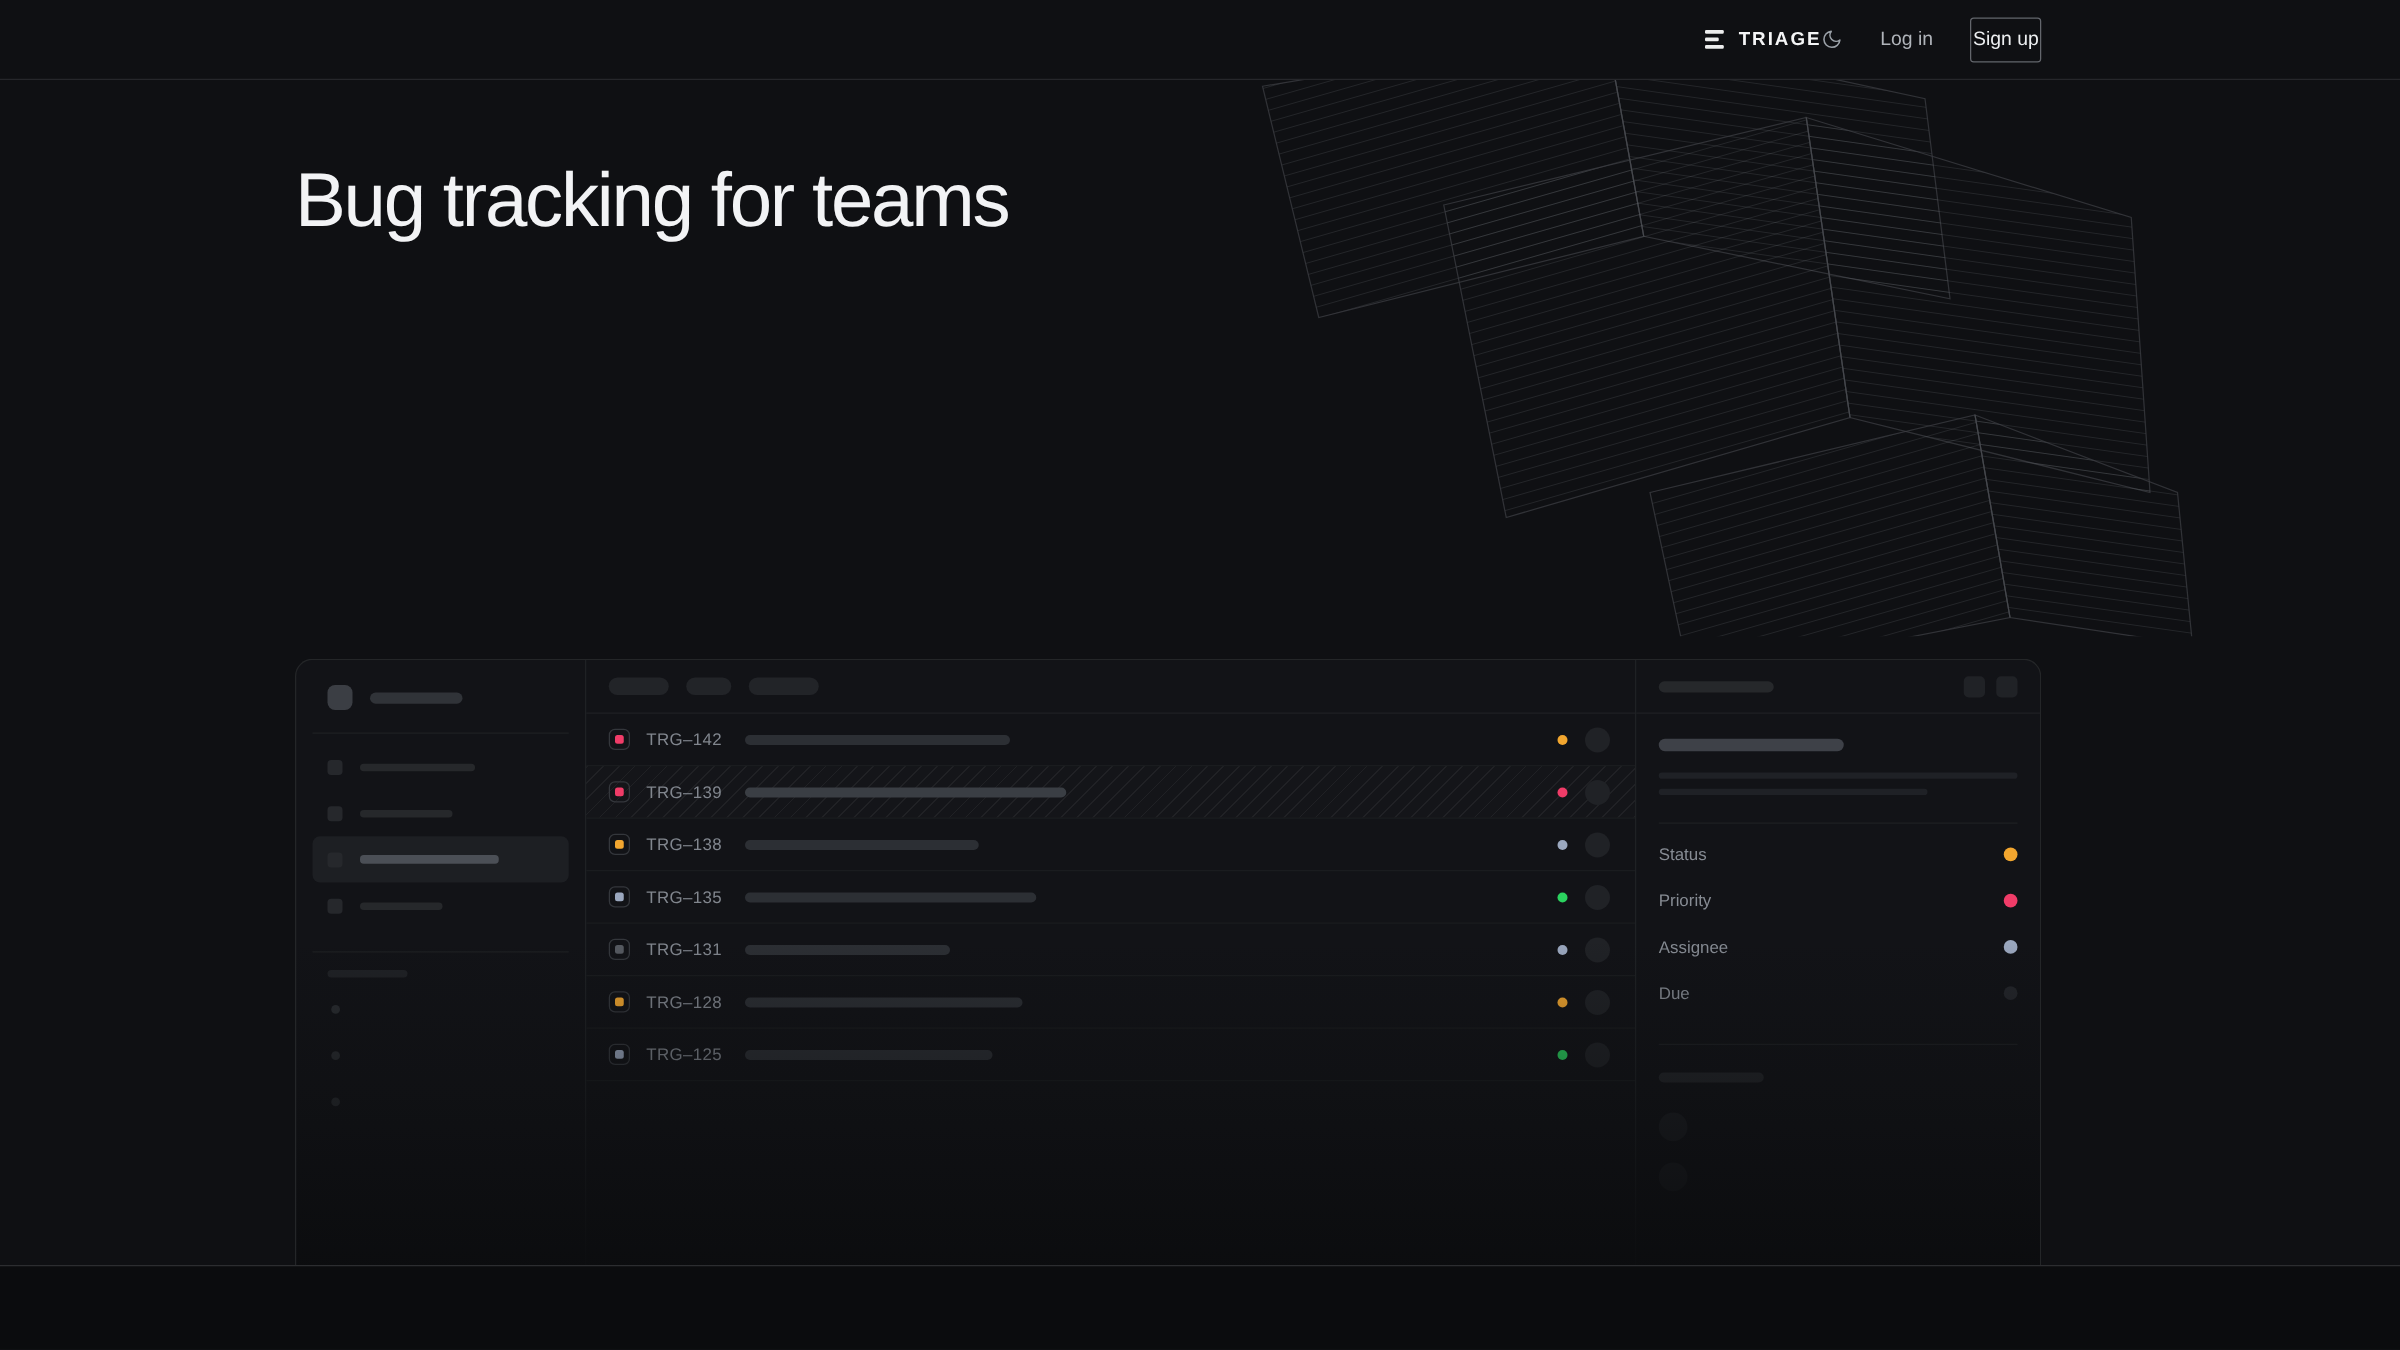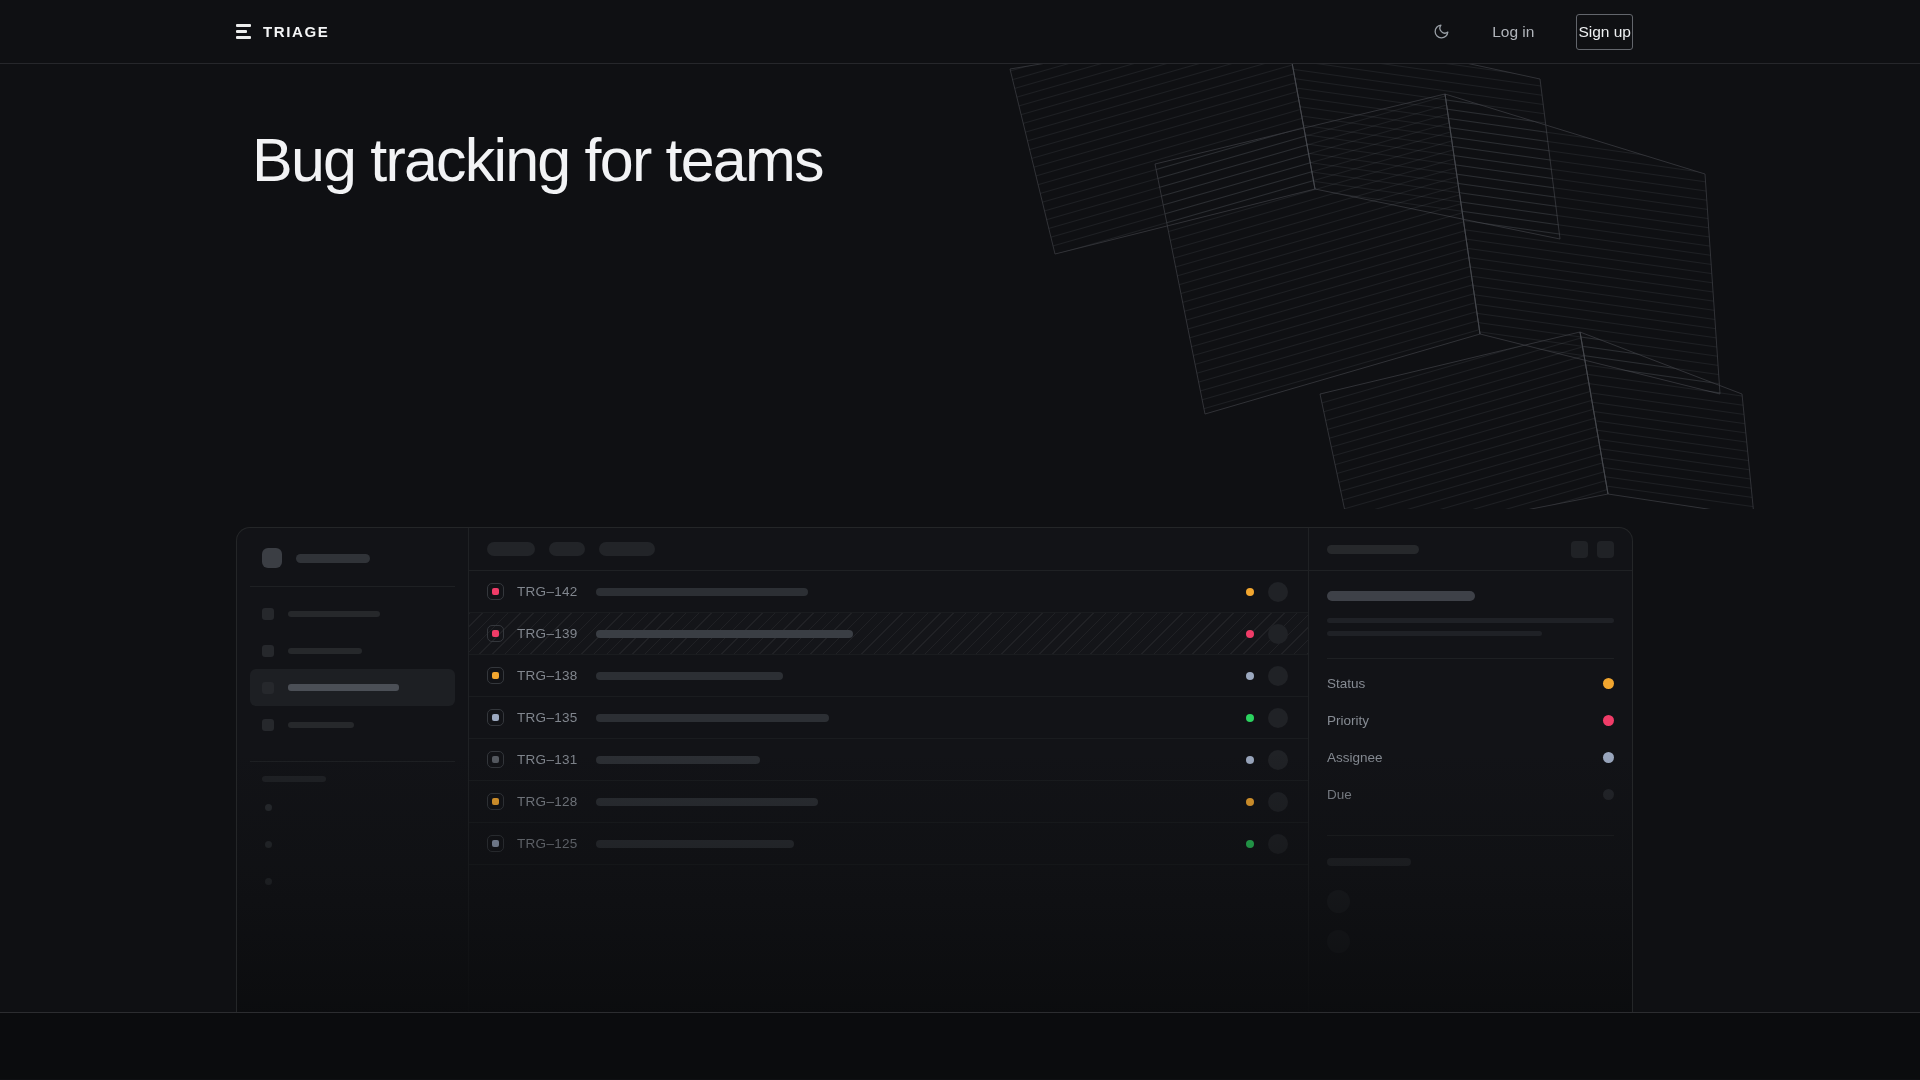--- a/index.html
+++ b/index.html
@@ -6,44 +6,44 @@
   html,body { width:1920px; height:1080px; overflow:hidden; }
   body {
     background:#0f1013;
     font-family:"Liberation Sans", sans-serif;
     color:#f2f3f5;
   }
 
   
   .nav {
     height:64px;
-    display:flex; align-items:center; justify-content:space-between;
+    display:flex; align-items:center; justify-content:flex-end;
     padding:0 287px 0 236px;
     border-bottom:1px solid #26272b;
     background:#0f1013;
   }
   .brand { display:flex; align-items:center; gap:11px; }
   .brand-icon { display:flex; flex-direction:column; gap:3px; width:16px; }
   .brand-icon i { display:block; height:3px; border-radius:1px; background:#eceded; }
   .brand-icon i:nth-child(1){ width:15px; }
   .brand-icon i:nth-child(2){ width:11px; }
   .brand-icon i:nth-child(3){ width:15px; }
   .brand-name { font-size:15px; font-weight:bold; letter-spacing:1.6px; color:#f4f5f6; }
-  .nav-right { display:flex; align-items:center; gap:42px; }
+  .nav-right { display:flex; align-items:center; gap:30px; }
   .moon-btn { display:flex; align-items:center; cursor:pointer; }
   .login { font-size:15.5px; color:#b0b4ba; cursor:pointer; }
   .signup {
     font-size:15.5px; color:#eef0f2; background:transparent;
     border:1px solid #63666c; border-radius:3px;
     padding:8px 1px; cursor:pointer; font-family:inherit;
   }
 
   
   .hero { position:relative; height:949px; border-bottom:1px solid #2c2d30; overflow:hidden; }
-  .hero-copy { position:absolute; left:252px; top:64px; z-index:2; }
+  .hero-copy { position:absolute; left:236px; top:64px; z-index:2; }
   .hero h1 { font-size:61px; line-height:65px; font-weight:500; letter-spacing:-1.8px; color:#f2f3f5; }
   .hero p { margin-top:36px; width:500px; font-size:20px; line-height:30.5px; color:#8a8f97; }
   .cta {
     margin-top:44px; display:inline-flex; align-items:center; gap:13px;
     height:52px; padding:0 26px; background:#e9e9ea; color:#16171a;
     font-size:16.5px; font-weight:bold; border:none; border-radius:2px;
     font-family:inherit; cursor:pointer;
   }
   .cta .arrow { font-size:19px; font-weight:normal; line-height:1; }
 

